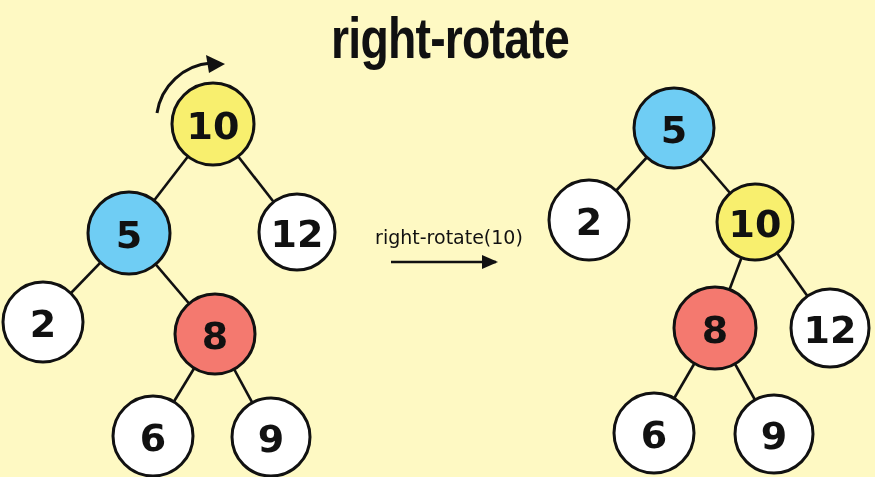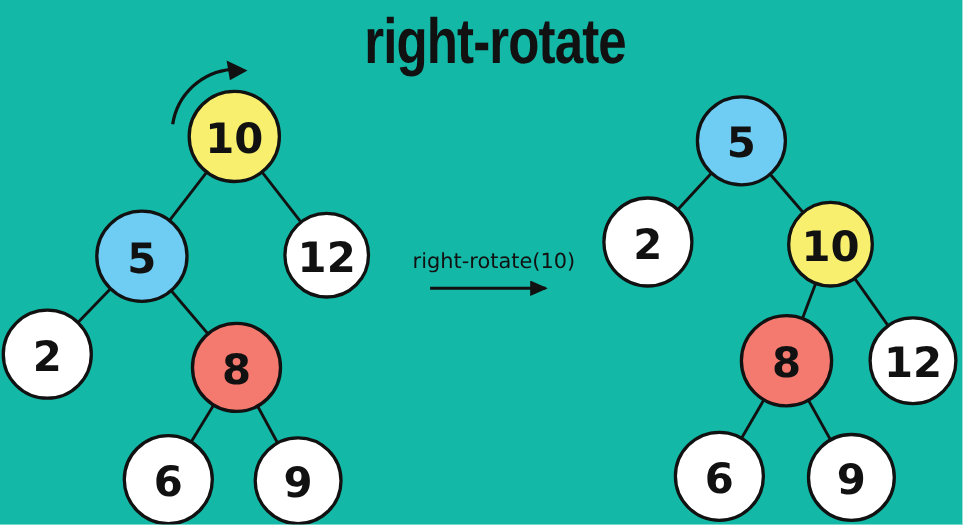--- a/index.html
+++ b/index.html
@@ -1,20 +1,20 @@
 <!DOCTYPE html>
 <html><head>
 <meta charset="utf-8">
 <style>
   html, body { margin: 0; padding: 0; background: #ffffff; }
   #canvas {
     position: relative;
     width: 875px;
     height: 477px;
-    background: #14b8a6;
+    background: #fef9c3;
     overflow: hidden;
     font-family: "DejaVu Sans", sans-serif;
   }
   #title {
     position: absolute;
     top: 4px;
     left: 450px;
     transform: translateX(-50%) scaleX(0.8);
     transform-origin: center top;
     font-family: "Liberation Sans", "DejaVu Sans", sans-serif;

